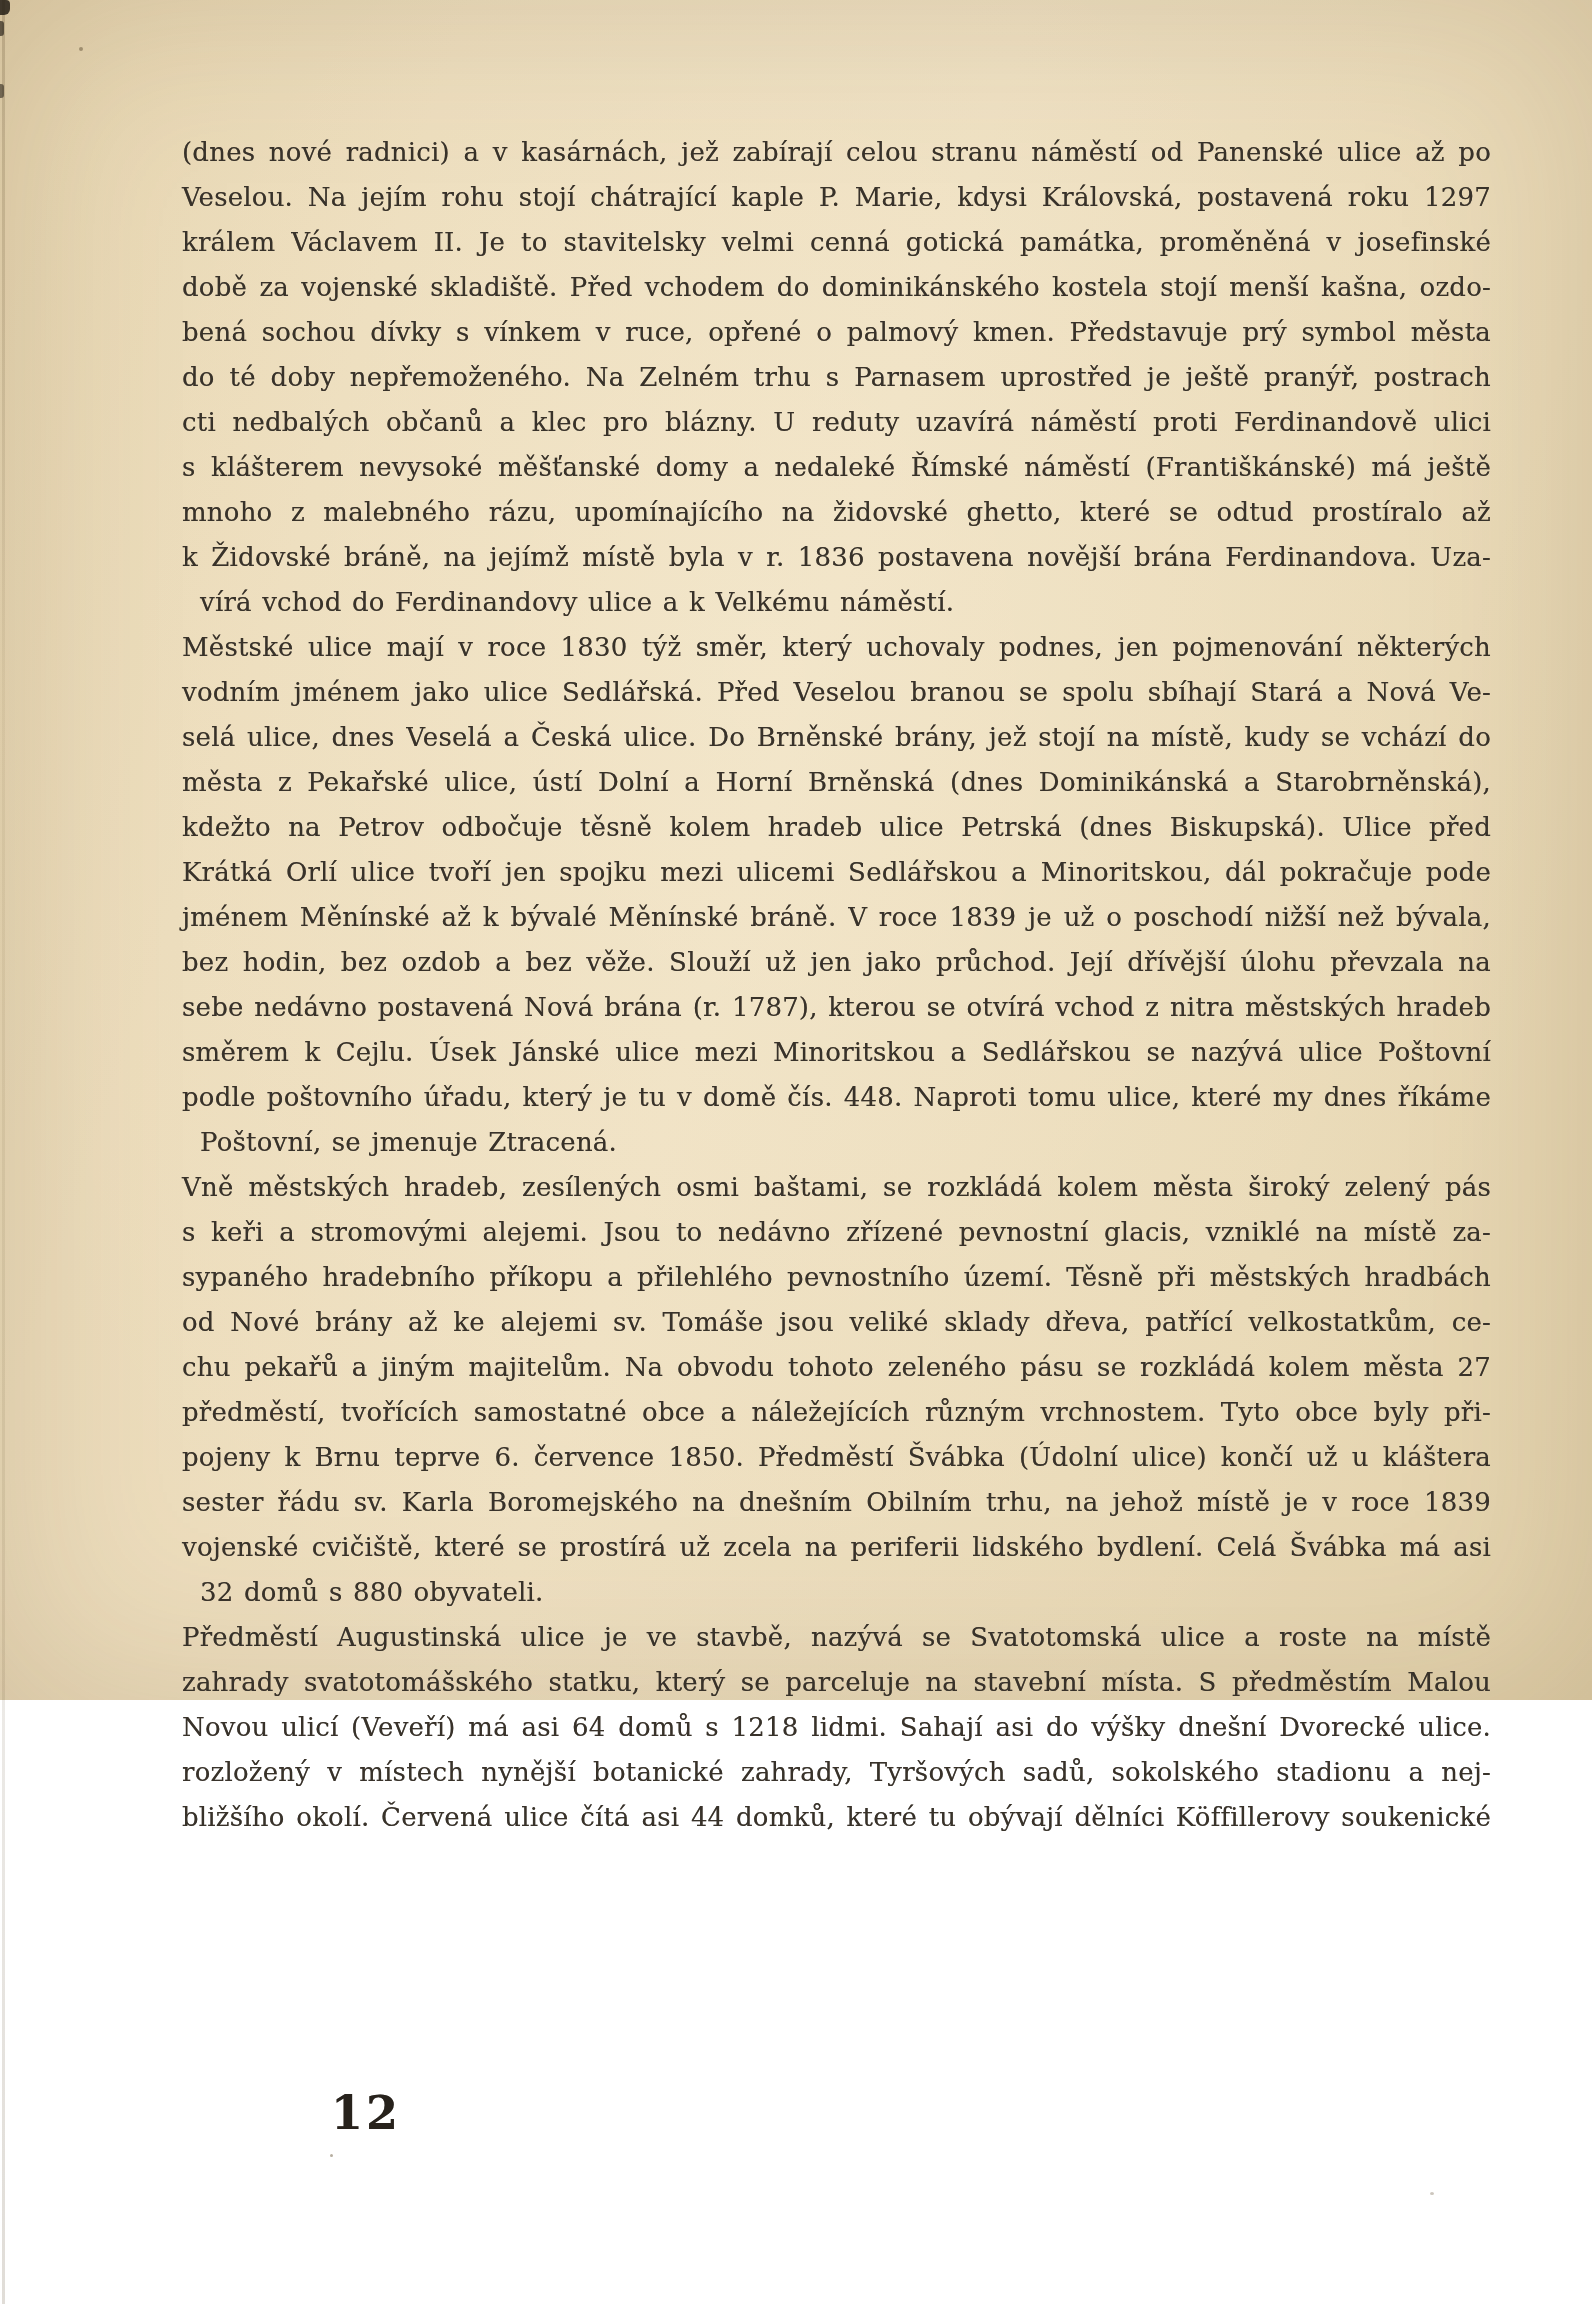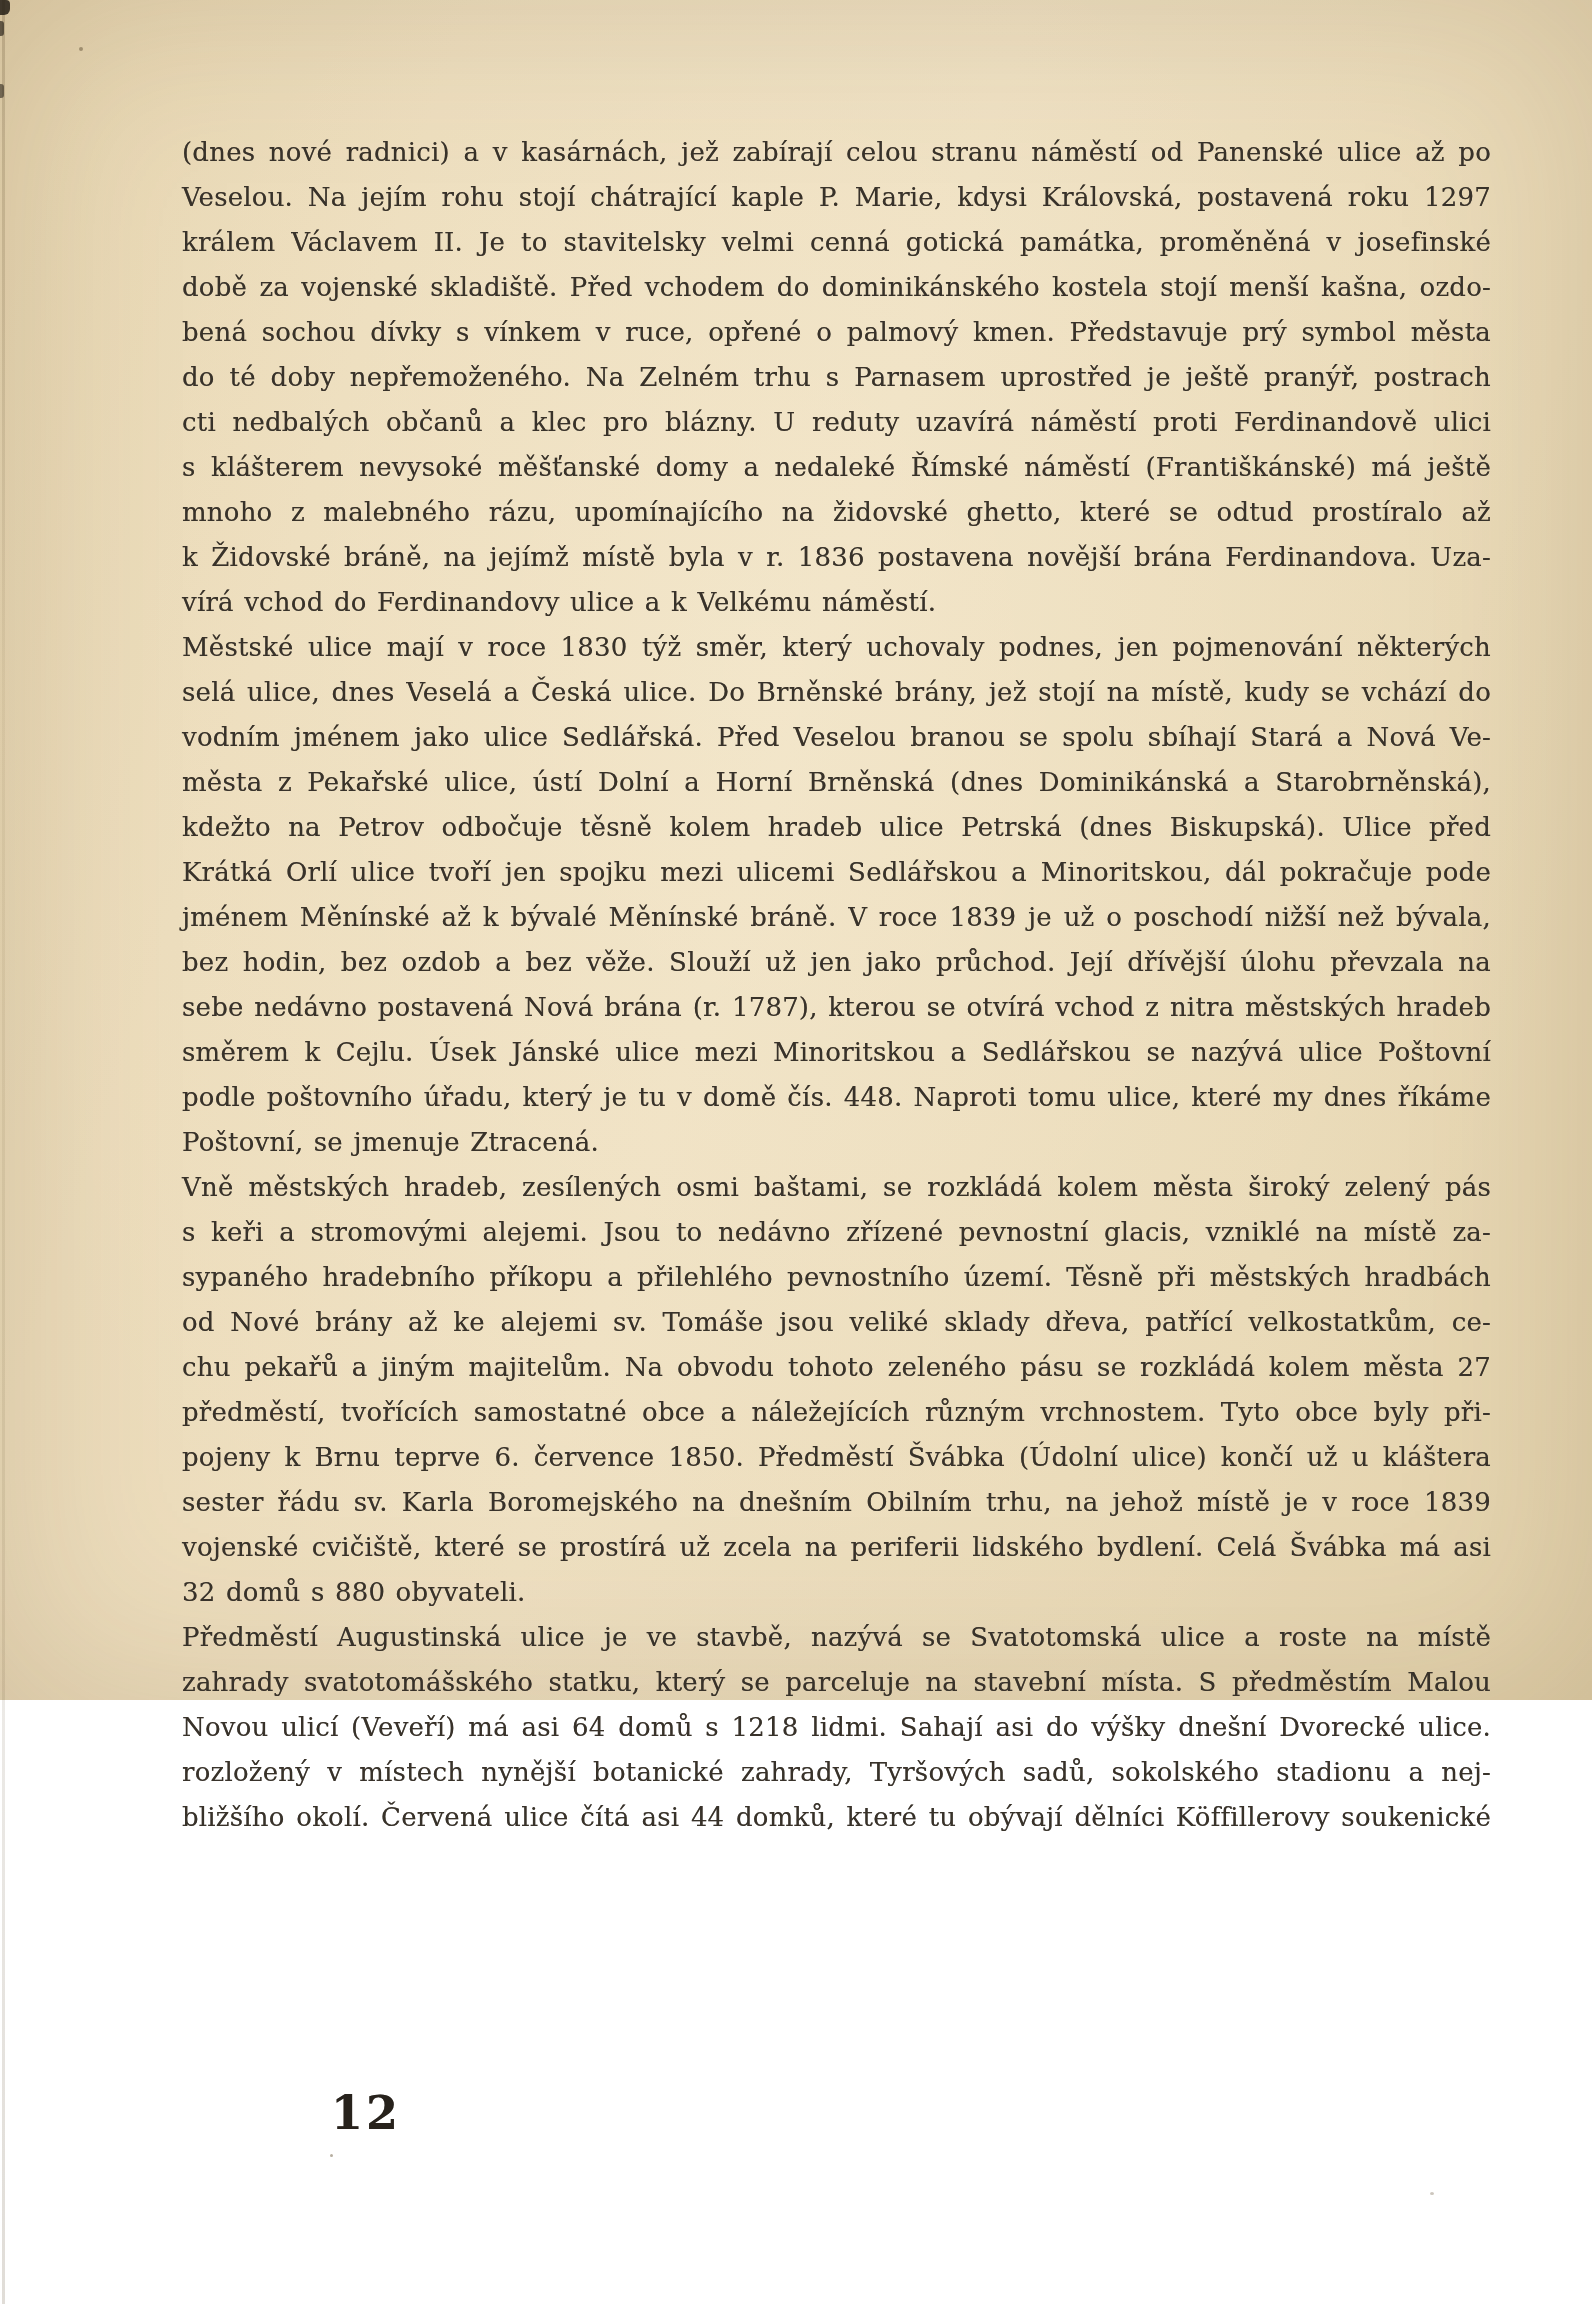--- a/index.html
+++ b/index.html
@@ -34,20 +34,21 @@
     letter-spacing: 0.2px;
     word-spacing: 2px;
     text-align: justify;
     text-align-last: justify;
     white-space: normal;
     text-shadow: 0 0 0.6px rgba(56,50,42,0.55);
   }
   .line.short {
     text-align: left;
     text-align-last: left;
+    margin-left: 18px;
   }
   .page-number {
     position: absolute;
     left: 331px;
     top: 2086px;
     font-size: 46px;
     font-weight: bold;
     letter-spacing: 3px;
     color: #27221c;
     text-shadow: 0 0 0.6px rgba(39,34,28,0.6);
@@ -111,22 +112,22 @@
         <div class="line">bená sochou dívky s vínkem v ruce, opřené o palmový kmen. Představuje prý symbol města</div>
         <div class="line">do té doby nepřemoženého. Na Zelném trhu s Parnasem uprostřed je ještě pranýř, postrach</div>
         <div class="line">cti nedbalých občanů a klec pro blázny. U reduty uzavírá náměstí proti Ferdinandově ulici</div>
         <div class="line">s klášterem nevysoké měšťanské domy a nedaleké Římské náměstí (Františkánské) má ještě</div>
         <div class="line">mnoho z malebného rázu, upomínajícího na židovské ghetto, které se odtud prostíralo až</div>
         <div class="line">k Židovské bráně, na jejímž místě byla v r. 1836 postavena novější brána Ferdinandova. Uza-</div>
         <div class="line short">vírá vchod do Ferdinandovy ulice a k Velkému náměstí.</div>
       </div>
       <div class="paragraph">
         <div class="line">Městské ulice mají v roce 1830 týž směr, který uchovaly podnes, jen pojmenování některých</div>
+        <div class="line">vodním jménem jako ulice Sedlářská. Před Veselou branou se spolu sbíhají Stará a Nová Ve-</div>
         <div class="line">selá ulice, dnes Veselá a Česká ulice. Do Brněnské brány, jež stojí na místě, kudy se vchází do</div>
-        <div class="line">vodním jménem jako ulice Sedlářská. Před Veselou branou se spolu sbíhají Stará a Nová Ve-</div>
         <div class="line">města z Pekařské ulice, ústí Dolní a Horní Brněnská (dnes Dominikánská a Starobrněnská),</div>
         <div class="line">kdežto na Petrov odbočuje těsně kolem hradeb ulice Petrská (dnes Biskupská). Ulice před</div>
         <div class="line">Krátká Orlí ulice tvoří jen spojku mezi ulicemi Sedlářskou a Minoritskou, dál pokračuje pode</div>
         <div class="line">jménem Měnínské až k bývalé Měnínské bráně. V roce 1839 je už o poschodí nižší než bývala,</div>
         <div class="line">bez hodin, bez ozdob a bez věže. Slouží už jen jako průchod. Její dřívější úlohu převzala na</div>
         <div class="line">sebe nedávno postavená Nová brána (r. 1787), kterou se otvírá vchod z nitra městských hradeb</div>
         <div class="line">směrem k Cejlu. Úsek Jánské ulice mezi Minoritskou a Sedlářskou se nazývá ulice Poštovní</div>
         <div class="line">podle poštovního úřadu, který je tu v domě čís. 448. Naproti tomu ulice, které my dnes říkáme</div>
         <div class="line short">Poštovní, se jmenuje Ztracená.</div>
       </div>

